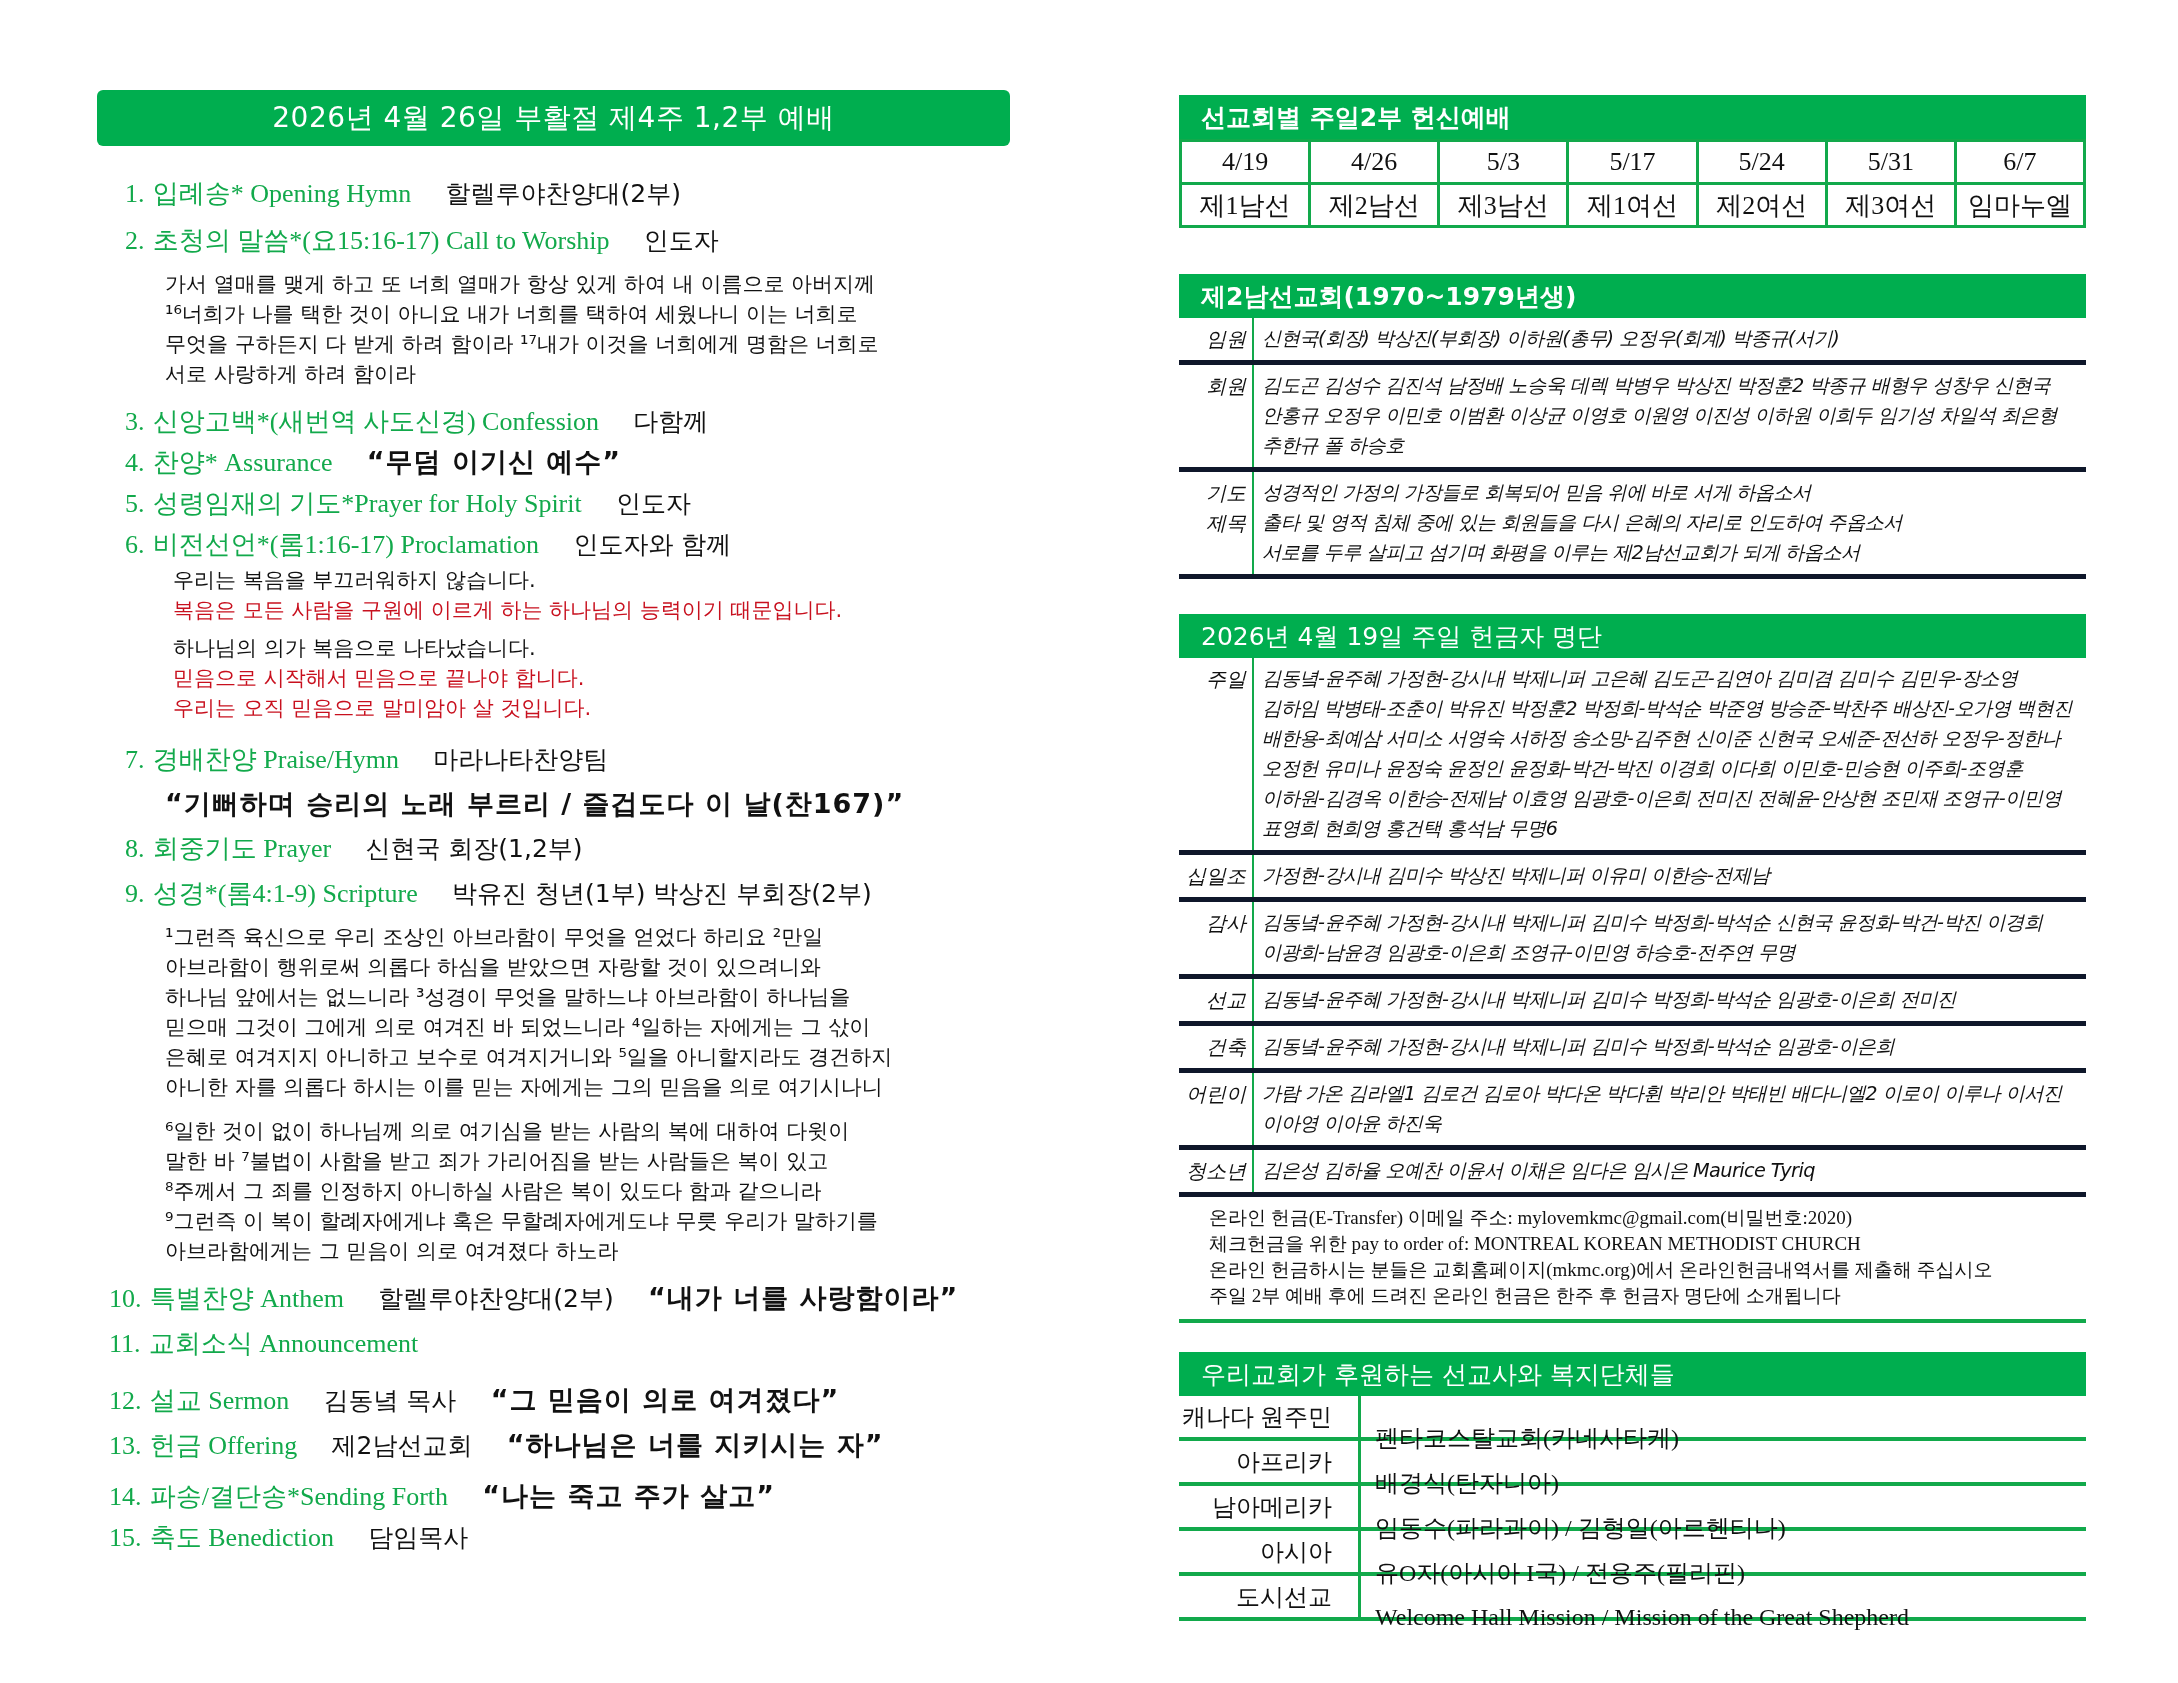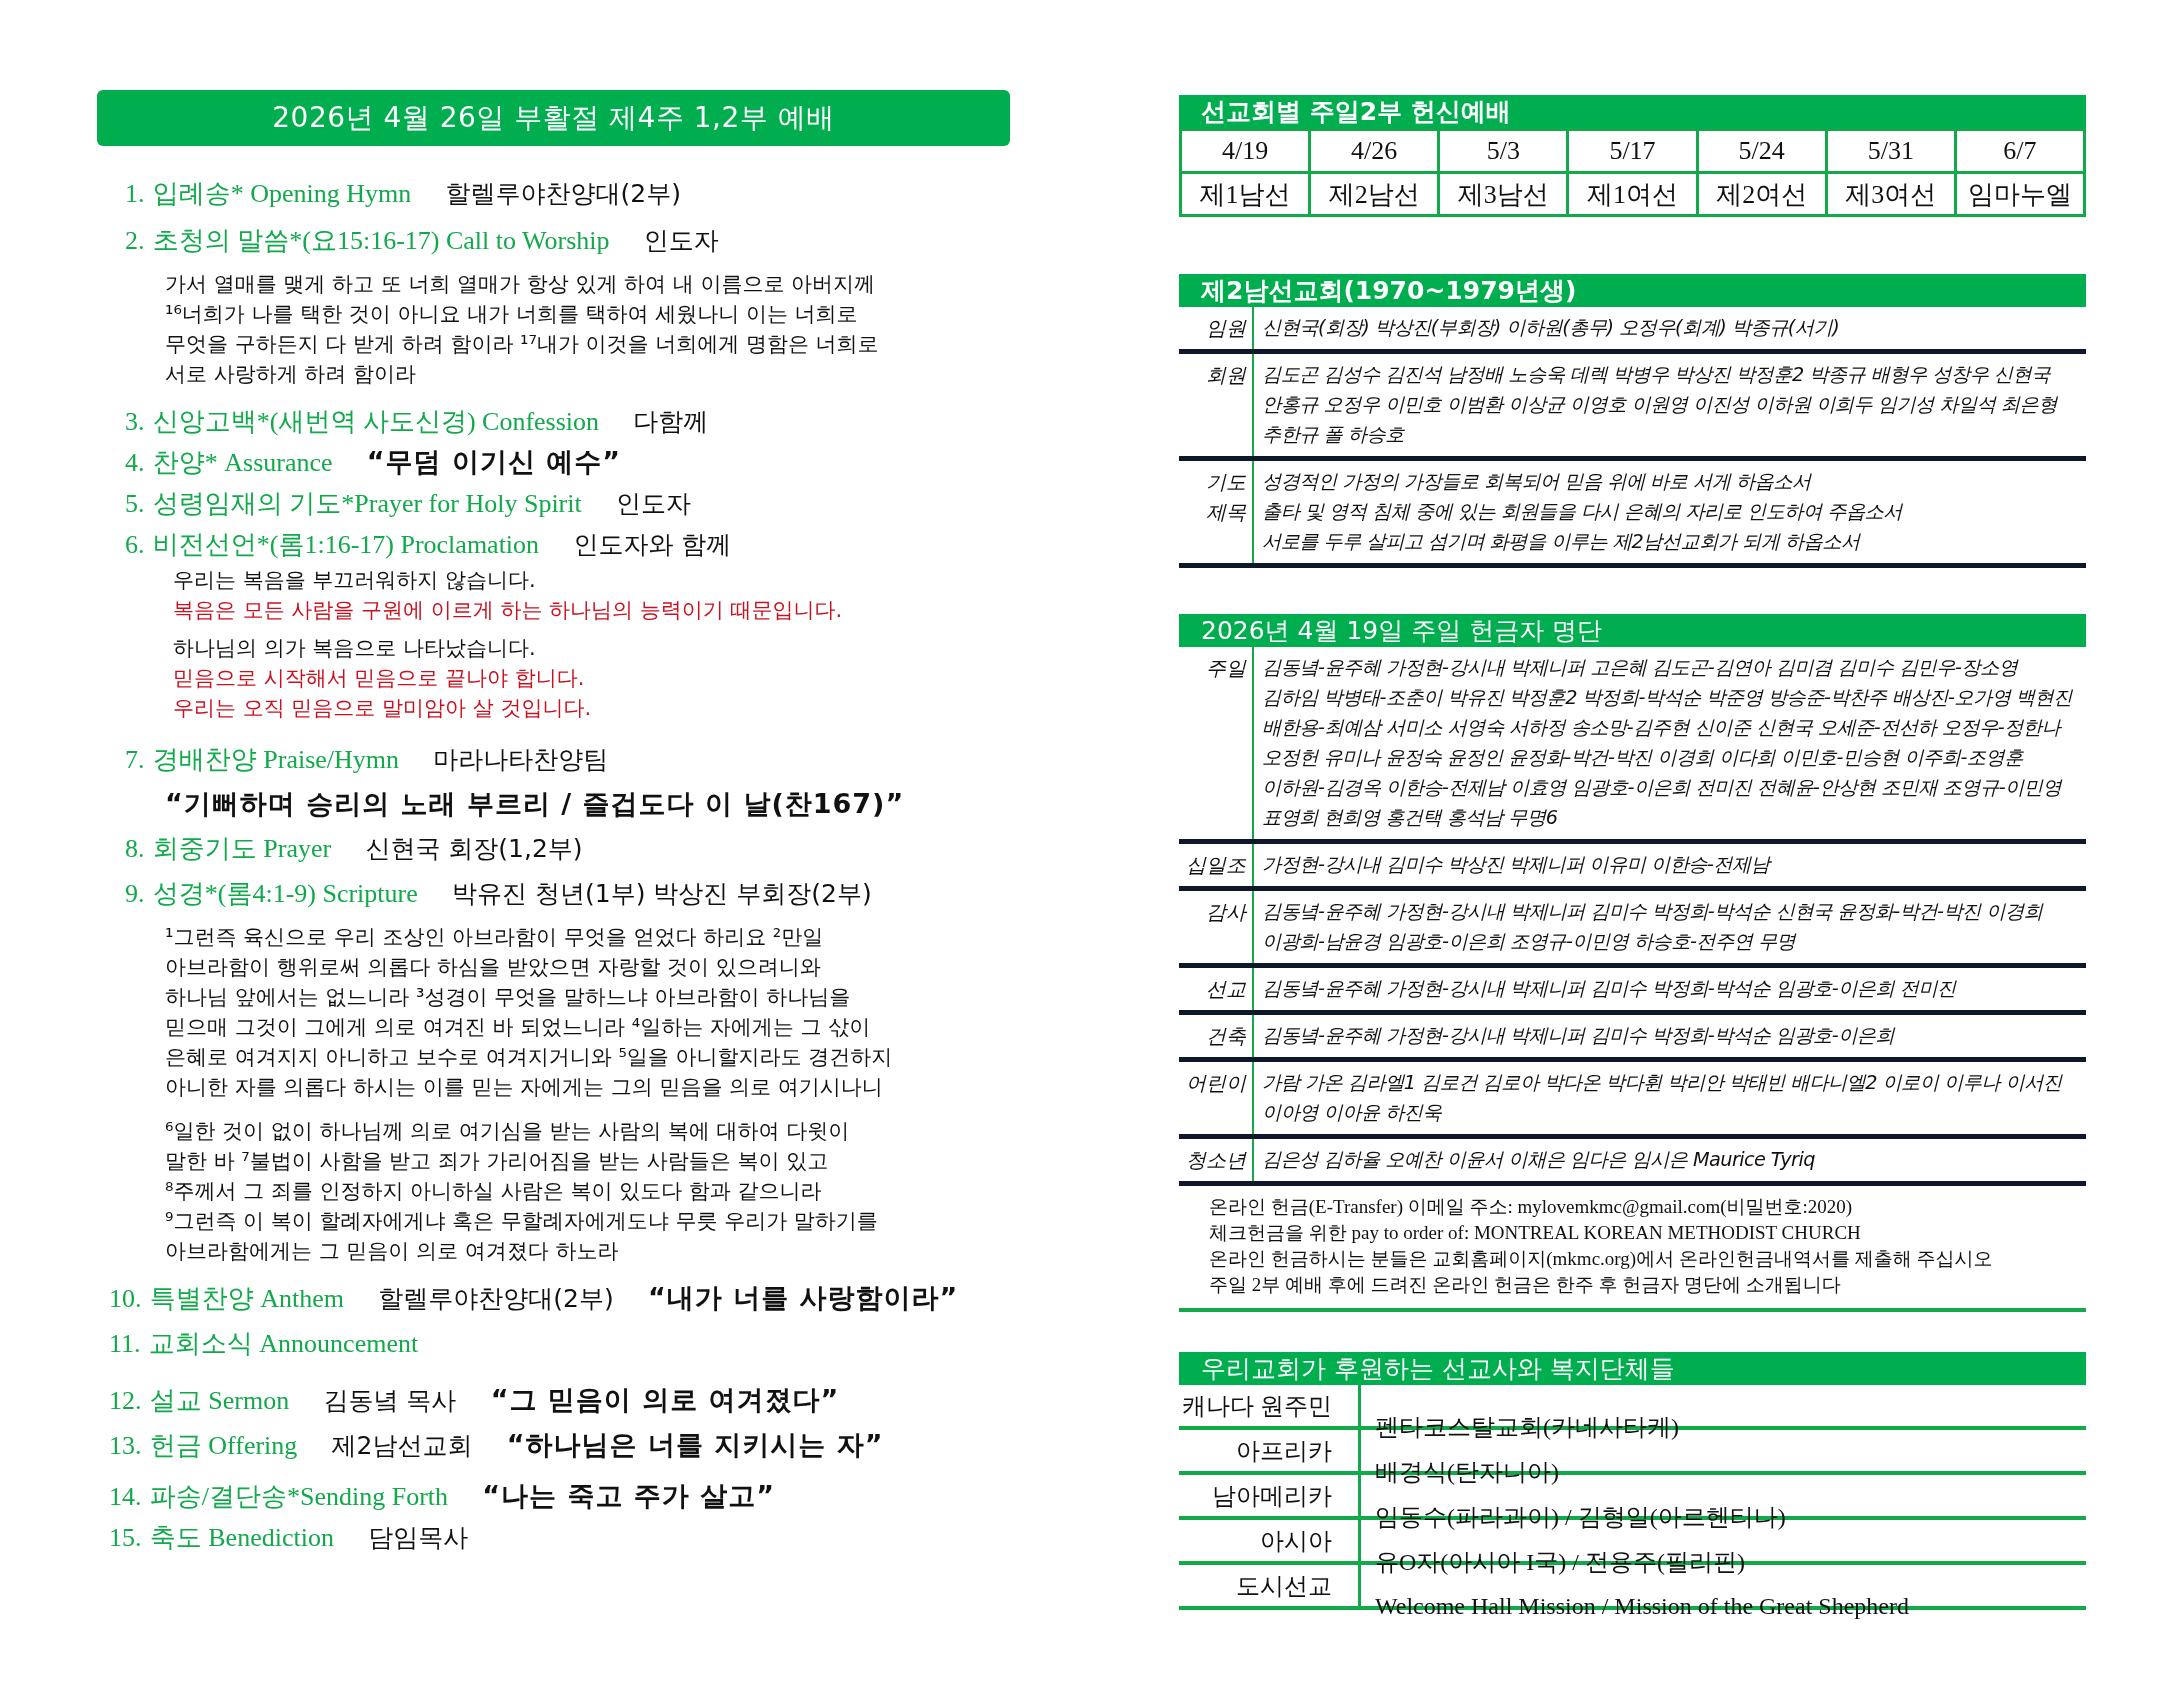--- a/index.html
+++ b/index.html
@@ -16,21 +16,21 @@
   .item .who { color:#111; margin-left:26px; font-size:25px; }
   .item .song { color:#111; margin-left:26px; font-size:27px; font-weight:bold; letter-spacing:1px; }
   .verse { font-size:21px; line-height:30px; margin-left:40px; color:#111; }
   .verse.block { margin-top:8px; margin-bottom:12px; }
   .proc { font-size:21px; line-height:30px; margin-left:48px; }
   .proc .red { color:#c8101e; }
   .quote-line { font-size:27px; font-weight:bold; margin-left:40px; line-height:48px; letter-spacing:1px; }
   
   .panel { position:absolute; left:1179px; width:907px; }
   .panel-head { background:#00ae4f; color:#fff; font-size:25px; font-weight:bold;
-    height:33px; display:flex; align-items:center; padding-left:22px; box-sizing:border-box; }
+    height:44px; display:flex; align-items:center; padding-left:22px; box-sizing:border-box; }
   .panel-head.light { font-weight:normal; }
   table.sched { width:100%; border-collapse:collapse; table-layout:fixed; }
   table.sched td { border:3px solid #12a94b; text-align:center; font-family:"Liberation Serif", serif;
     font-size:26px; height:40px; padding:0; }
   .rows .row { display:flex; border-bottom:5px solid #0f172a;font-style:italic; }
   .rows .lab { width:75px; flex:none; text-align:right; padding-right:6px; box-sizing:border-box;
     border-right:2px solid #12a94b; font-size:20px; line-height:30px; padding-top:6px; padding-bottom:6px; }
   .rows .val { flex:1; font-size:19.3px; line-height:30px; padding:6px 8px; letter-spacing:-0.6px; }
   .notes { font-family:"Liberation Serif", serif; font-size:19px; line-height:26px; padding:8px 30px 10px;
     border-bottom:4px solid #12a94b; }

